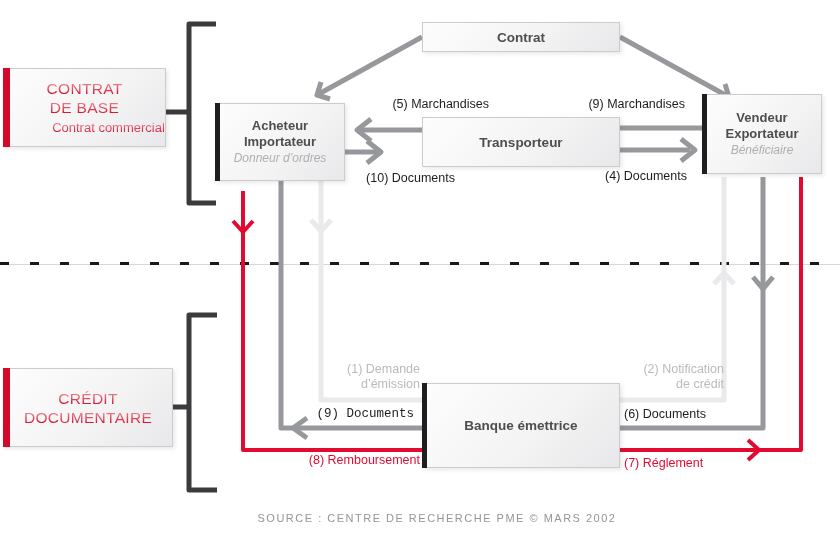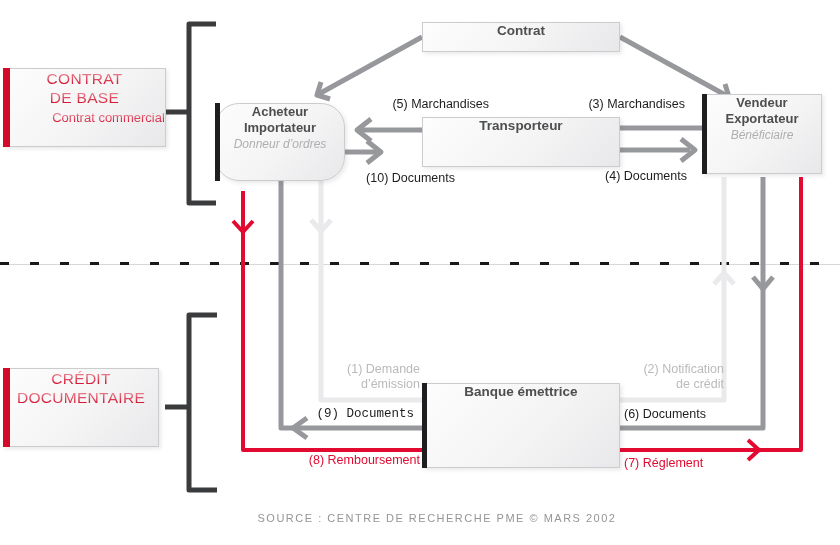--- a/index.html
+++ b/index.html
@@ -12,21 +12,21 @@
   .dash-marks{position:absolute;left:0;top:262px;width:100%;height:3px;z-index:1;
     background:repeating-linear-gradient(90deg,#191919 0 9px,transparent 9px 30px);}
   
   svg.arrows{position:absolute;left:0;top:0;z-index:2;}
   
   .node{
     position:absolute;z-index:3;box-sizing:border-box;
     border:1px solid #cbccce;
     background:linear-gradient(135deg,#fdfdfd 0%,#f4f4f5 55%,#e8e8ea 100%);
     box-shadow:2px 2px 4px rgba(70,70,70,0.12);
-    display:flex;align-items:flex-start;justify-content:center;text-align:center;
+    display:flex;align-items:center;justify-content:center;text-align:center;
   }
   .blackbar{position:absolute;left:-1px;top:-1px;bottom:-1px;width:5px;background:#1e1e20;}
   .redbar{position:absolute;left:-1px;top:-1px;bottom:-1px;width:7px;background:#d50a2b;}
   .node-label{font-weight:bold;font-size:13.5px;color:#4d4e50;}
   .party-line{font-weight:bold;font-size:13px;line-height:16px;color:#4d4e50;}
   .party-sub{font-style:italic;font-size:12px;line-height:16px;color:#aeafb1;}
   
   .side-title{font-size:15.5px;line-height:19px;letter-spacing:0.3px;}
   .side-sub{font-size:13px;line-height:17px;margin-top:2px;margin-left:48px;}
   .redgrad{color:#d40a2b;}
@@ -86,37 +86,37 @@
 
   <div class="node" style="left:3px;top:68px;width:163px;height:79px;">
     <div class="redbar"></div>
     <div>
       <div class="side-title redgrad">CONTRAT</div>
       <div class="side-title redgrad">DE BASE</div>
       <div class="side-sub redgrad">Contrat commercial</div>
     </div>
   </div>
 
-  <div class="node" style="left:3px;top:368px;width:156px;height:79px;">
+  <div class="node" style="left:3px;top:368px;width:170px;height:79px;">
     <div class="redbar"></div>
     <div>
       <div class="side-title redgrad">CRÉDIT</div>
       <div class="side-title redgrad">DOCUMENTAIRE</div>
     </div>
   </div>
 
   <div class="node" style="left:422px;top:22px;width:198px;height:30px;">
     <div class="node-label">Contrat</div>
   </div>
 
   <div class="node" style="left:422px;top:117px;width:198px;height:50px;">
     <div class="node-label">Transporteur</div>
   </div>
 
-  <div class="node" style="left:215px;top:103px;width:130px;height:78px;border-radius:24px;">
+  <div class="node" style="left:215px;top:103px;width:130px;height:78px;">
     <div class="blackbar"></div>
     <div>
       <div class="party-line">Acheteur</div>
       <div class="party-line">Importateur</div>
       <div class="party-sub">Donneur d’ordres</div>
     </div>
   </div>
 
   <div class="node" style="left:702px;top:94px;width:120px;height:80px;">
     <div class="blackbar"></div>
@@ -126,21 +126,21 @@
       <div class="party-sub">Bénéficiaire</div>
     </div>
   </div>
 
   <div class="node" style="left:422px;top:383px;width:198px;height:85px;">
     <div class="blackbar"></div>
     <div class="node-label">Banque émettrice</div>
   </div>
 
   <div class="flbl dark" style="left:359px;top:97px;width:130px;">(5) Marchandises</div>
-  <div class="flbl dark" style="left:555px;top:97px;width:130px;">(3) Marchandises</div>
+  <div class="flbl dark" style="left:555px;top:97px;width:130px;">(9) Marchandises</div>
   <div class="flbl dark" style="left:335px;top:171px;width:120px;">(10) Documents</div>
   <div class="flbl dark" style="left:567px;top:169px;width:120px;">(4) Documents</div>
 
   <div class="flbl light" style="left:320px;top:362px;width:100px;">
     <div>(1) Demande</div>
     <div>d’émission</div>
   </div>
   <div class="flbl light" style="left:622px;top:362px;width:102px;">
     <div>(2) Notification</div>
     <div>de crédit</div>

